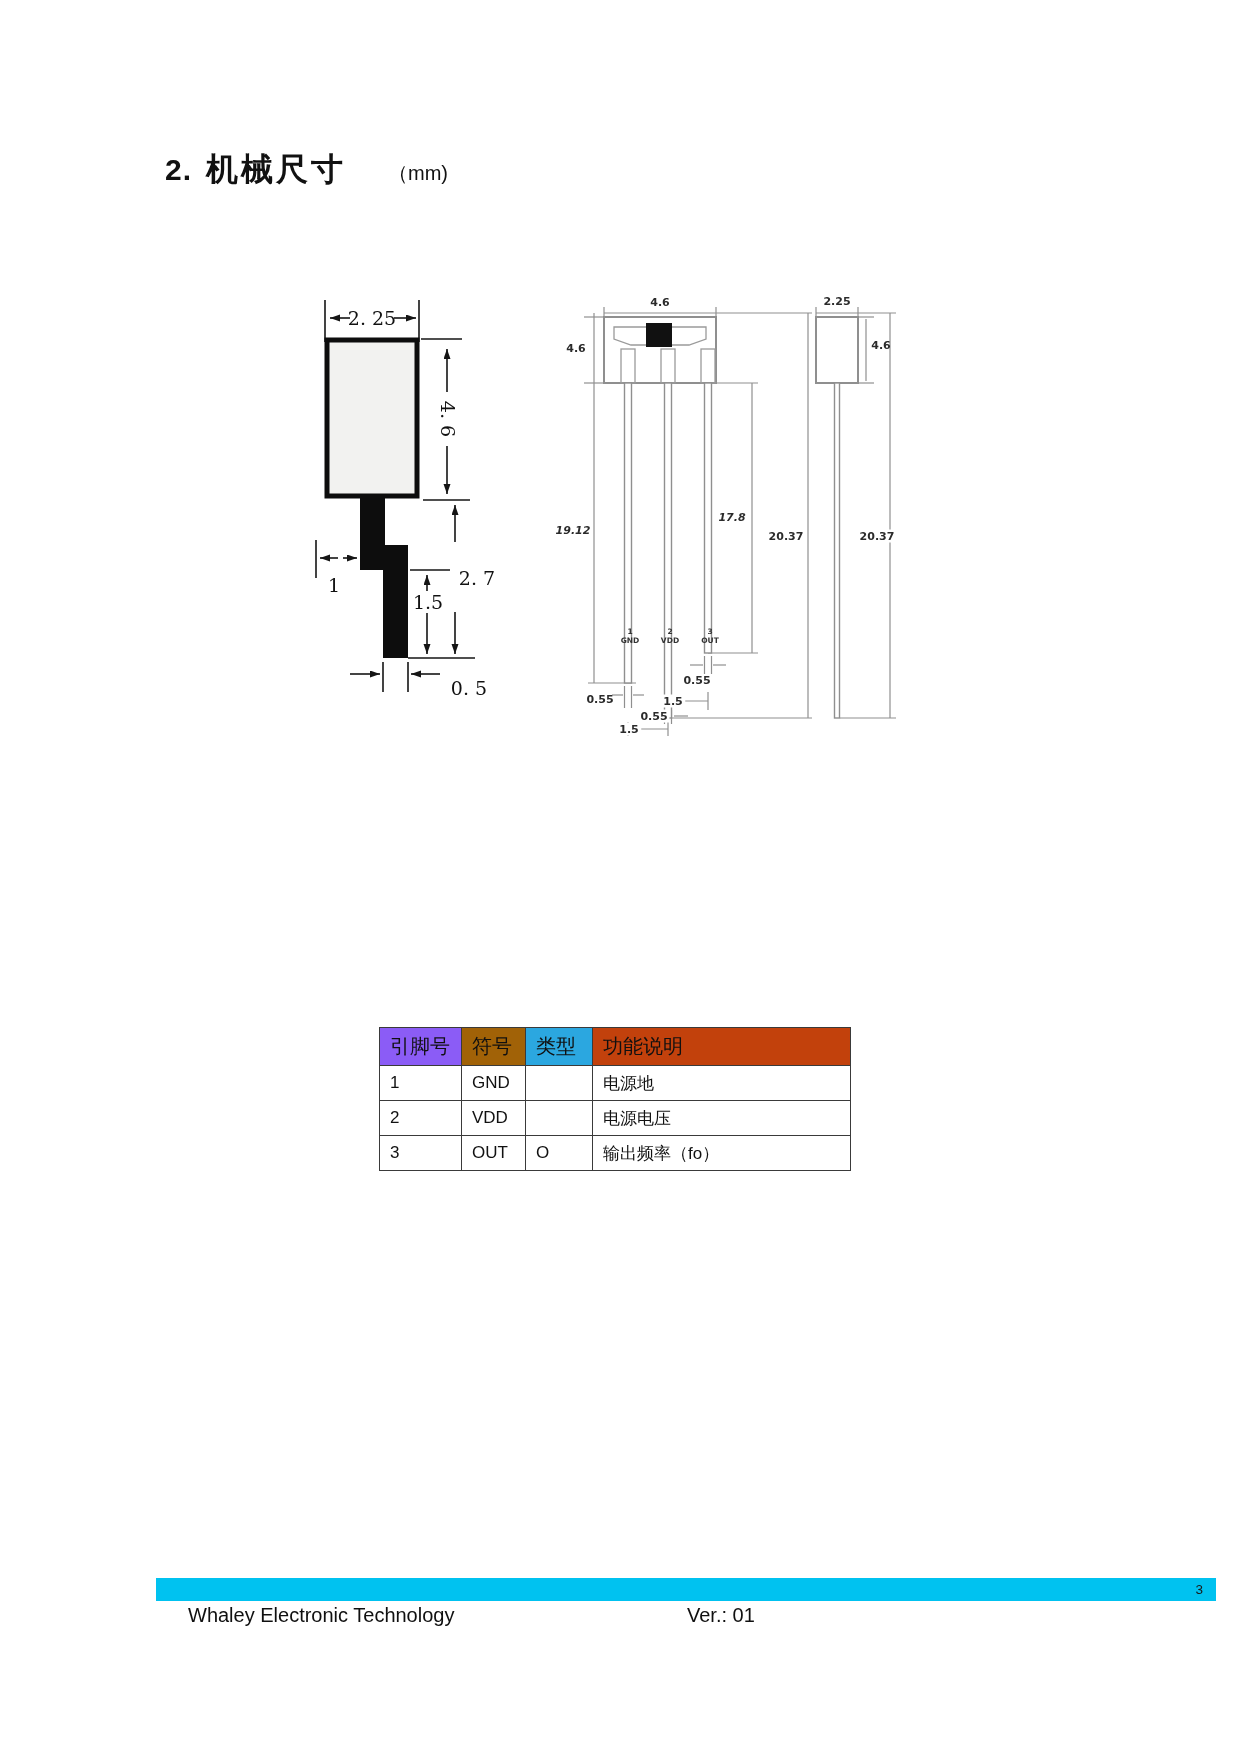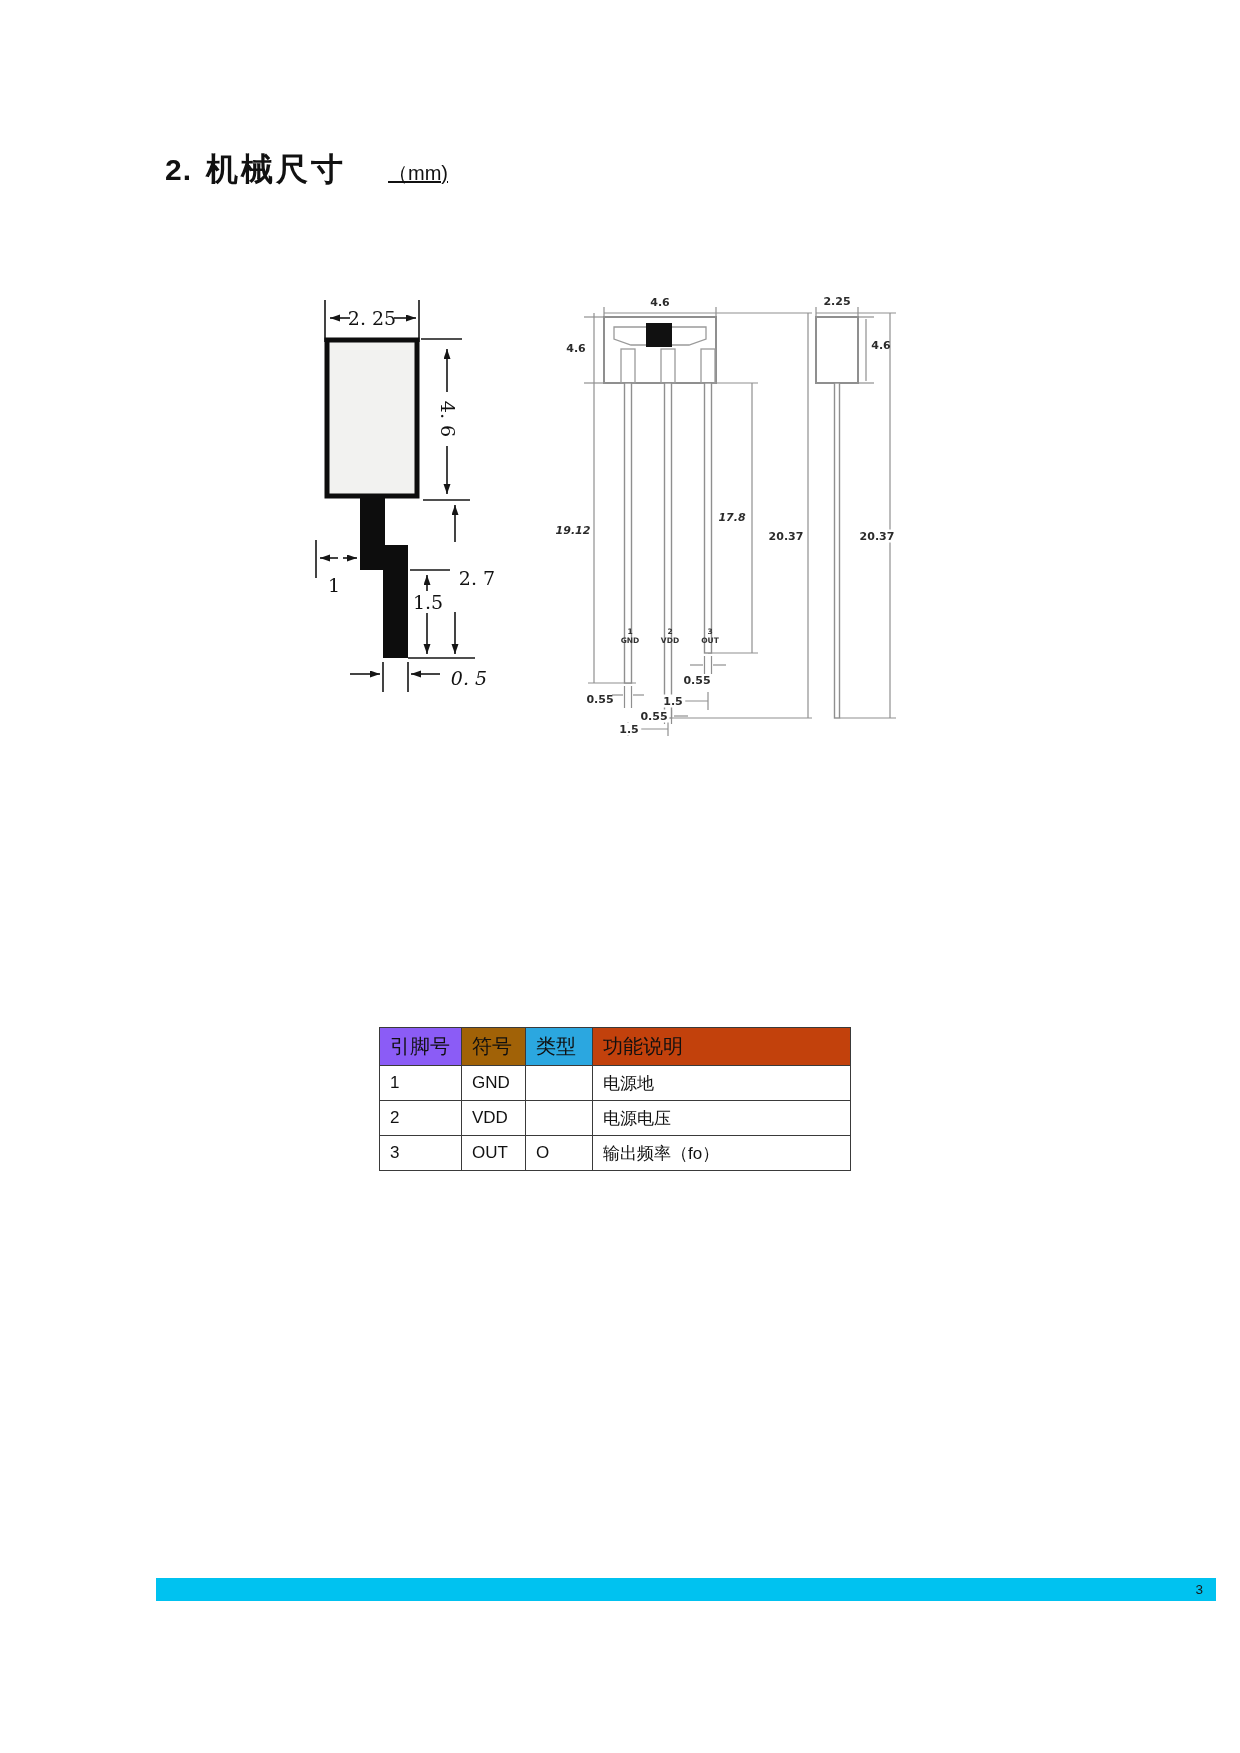--- a/index.html
+++ b/index.html
@@ -2,21 +2,21 @@
 <html><head>
 <meta charset="utf-8">
 <style>
   html,body{margin:0;padding:0;background:#e8e8e8;}
   #page{position:relative;width:1240px;height:1753px;background:#ffffff;margin:0 auto;
         font-family:"Liberation Sans",sans-serif;overflow:hidden;}
   
   #heading{position:absolute;left:165px;top:148px;display:flex;align-items:baseline;color:#111;}
   #heading .hnum{font:bold 30px "Liberation Sans",sans-serif;letter-spacing:1px;}
   #heading .htitle{font:bold 32px "Liberation Sans",sans-serif;margin-left:14px;letter-spacing:3px;}
-  #heading .hunit{font:20px "Liberation Sans",sans-serif;margin-left:42px;text-decoration:underline;}
+  #heading .hunit{font:20px "Liberation Sans",sans-serif;margin-left:42px;}
   
   .fig{position:absolute;}
   .fig svg{position:absolute;left:0;top:0;}
   .lbl{position:absolute;transform:translate(-50%,-50%);white-space:nowrap;}
   .dimL{font:19px "DejaVu Serif","Liberation Serif",serif;color:#111;}
   .dimL.rot{transform:translate(-50%,-50%) rotate(90deg);}
   .dimL.bg,.dimS.bg{background:#fff;padding:0 2px;}
   .dimS{font:600 11px "DejaVu Sans","Liberation Sans",sans-serif;color:#2b2b2b;}
   .pinlbl{position:absolute;transform:translate(-50%,-50%);display:flex;flex-direction:column;
           align-items:center;line-height:1.15;font:700 7.5px "DejaVu Sans",sans-serif;color:#333;}
@@ -84,21 +84,21 @@
         <line x1="170" y1="414" x2="141" y2="414" marker-end="url(#ahb)"></line>
       </g>
       <rect x="57" y="80" width="90" height="156" fill="#f2f2f0" stroke="#0d0d0d" stroke-width="5"></rect>
       <path d="M90,238 L115,238 L115,285 L138,285 L138,398 L113,398 L113,310 L90,310 Z" fill="#0d0d0d"></path>
     </svg>
     <span class="lbl dimL" style="left:102px;top:58px;">2. 25</span>
     <span class="lbl dimL rot" style="left:178px;top:159px;">4. 6</span>
     <span class="lbl dimL" style="left:64px;top:325px;">1</span>
     <span class="lbl dimL bg" style="left:207px;top:318px;">2. 7</span>
     <span class="lbl dimL bg" style="left:158px;top:342px;">1.5</span>
-    <span class="lbl dimL" style="left:199px;top:418px;font-style:italic;">0. 5</span>
+    <span class="lbl dimL" style="left:199px;top:428px;">0. 5</span>
   </div>
 
   <div class="fig" style="left:540px;top:260px;width:290px;height:490px;">
     <svg width="290" height="490" viewBox="0 0 290 490">
       <g stroke="#8f8f8f" stroke-width="1.2" fill="none">
 
         <line x1="64" y1="53" x2="176" y2="53"></line>
         <line x1="64" y1="47" x2="64" y2="59"></line>
         <line x1="176" y1="47" x2="176" y2="59"></line>
         <line x1="176" y1="53" x2="272" y2="53"></line>
@@ -226,14 +226,18 @@
       <td>OUT</td>
       <td>O</td>
       <td class="cjk">输出频率（fo）</td>
     </tr>
   </tbody>
     </table>
 
   <div id="footer-bar" style="background: rgb(0, 194, 240);">
     <span class="pg">3</span>
   </div>
+  <div id="footer-line">
+    <span>Whaley Electronic Technology</span>
+    <span class="ver">Ver.: 01</span>
+  </div>
 
 </div>
 
 </body></html>

